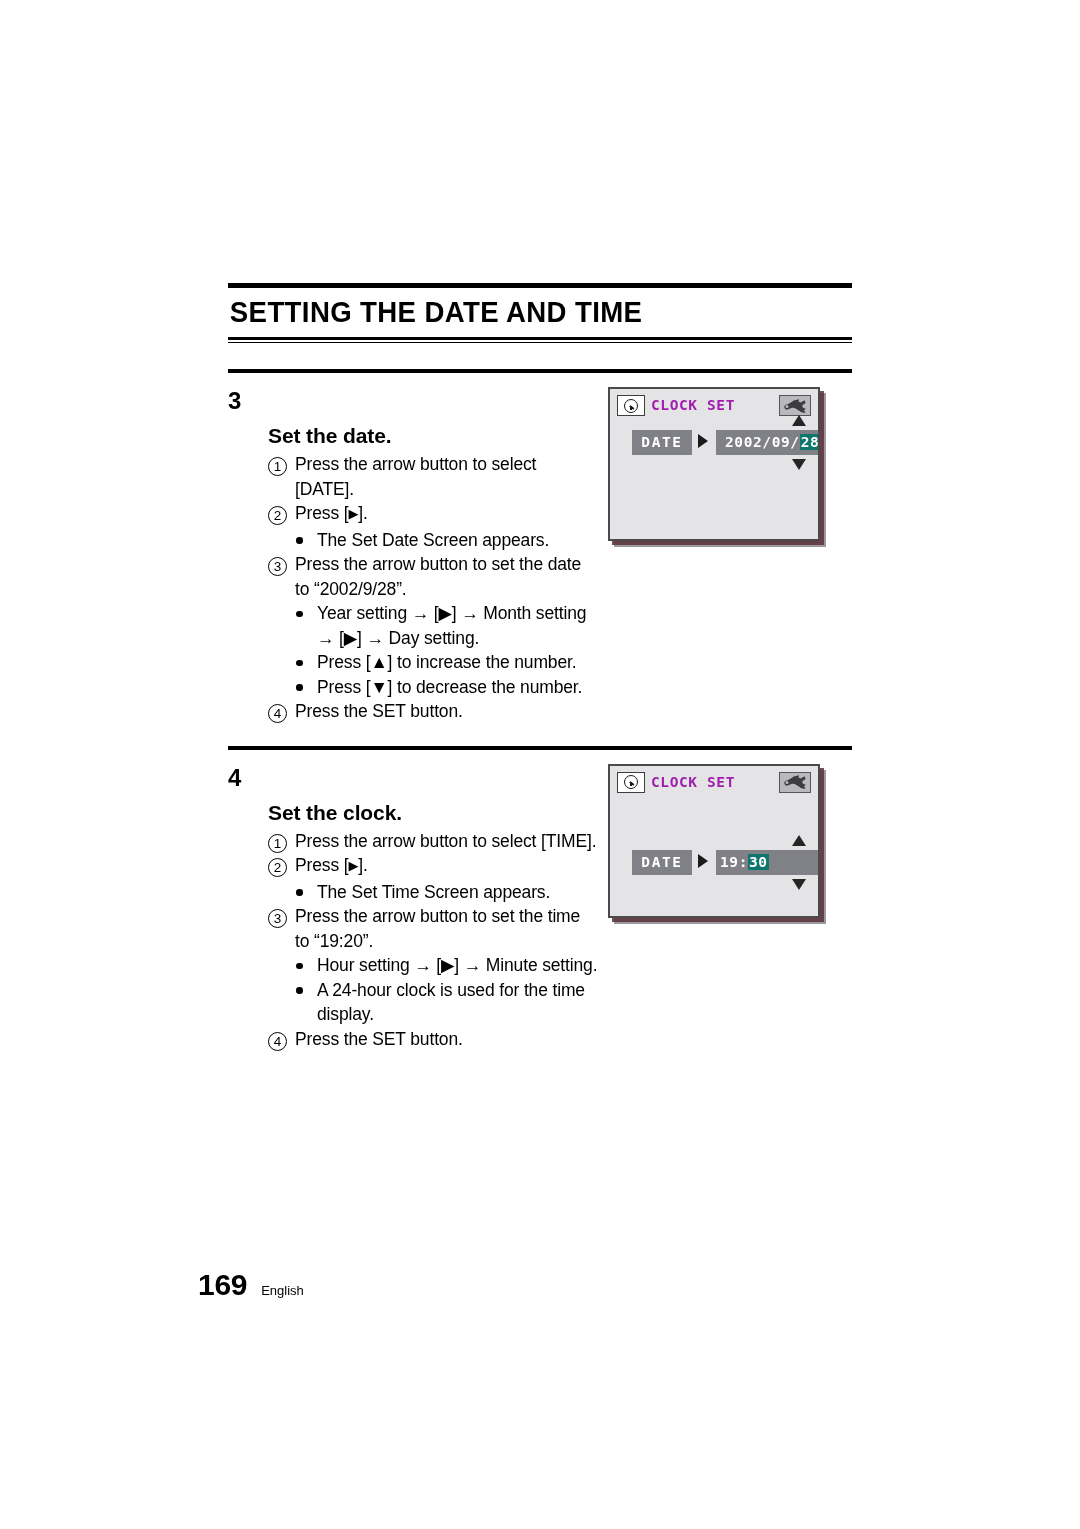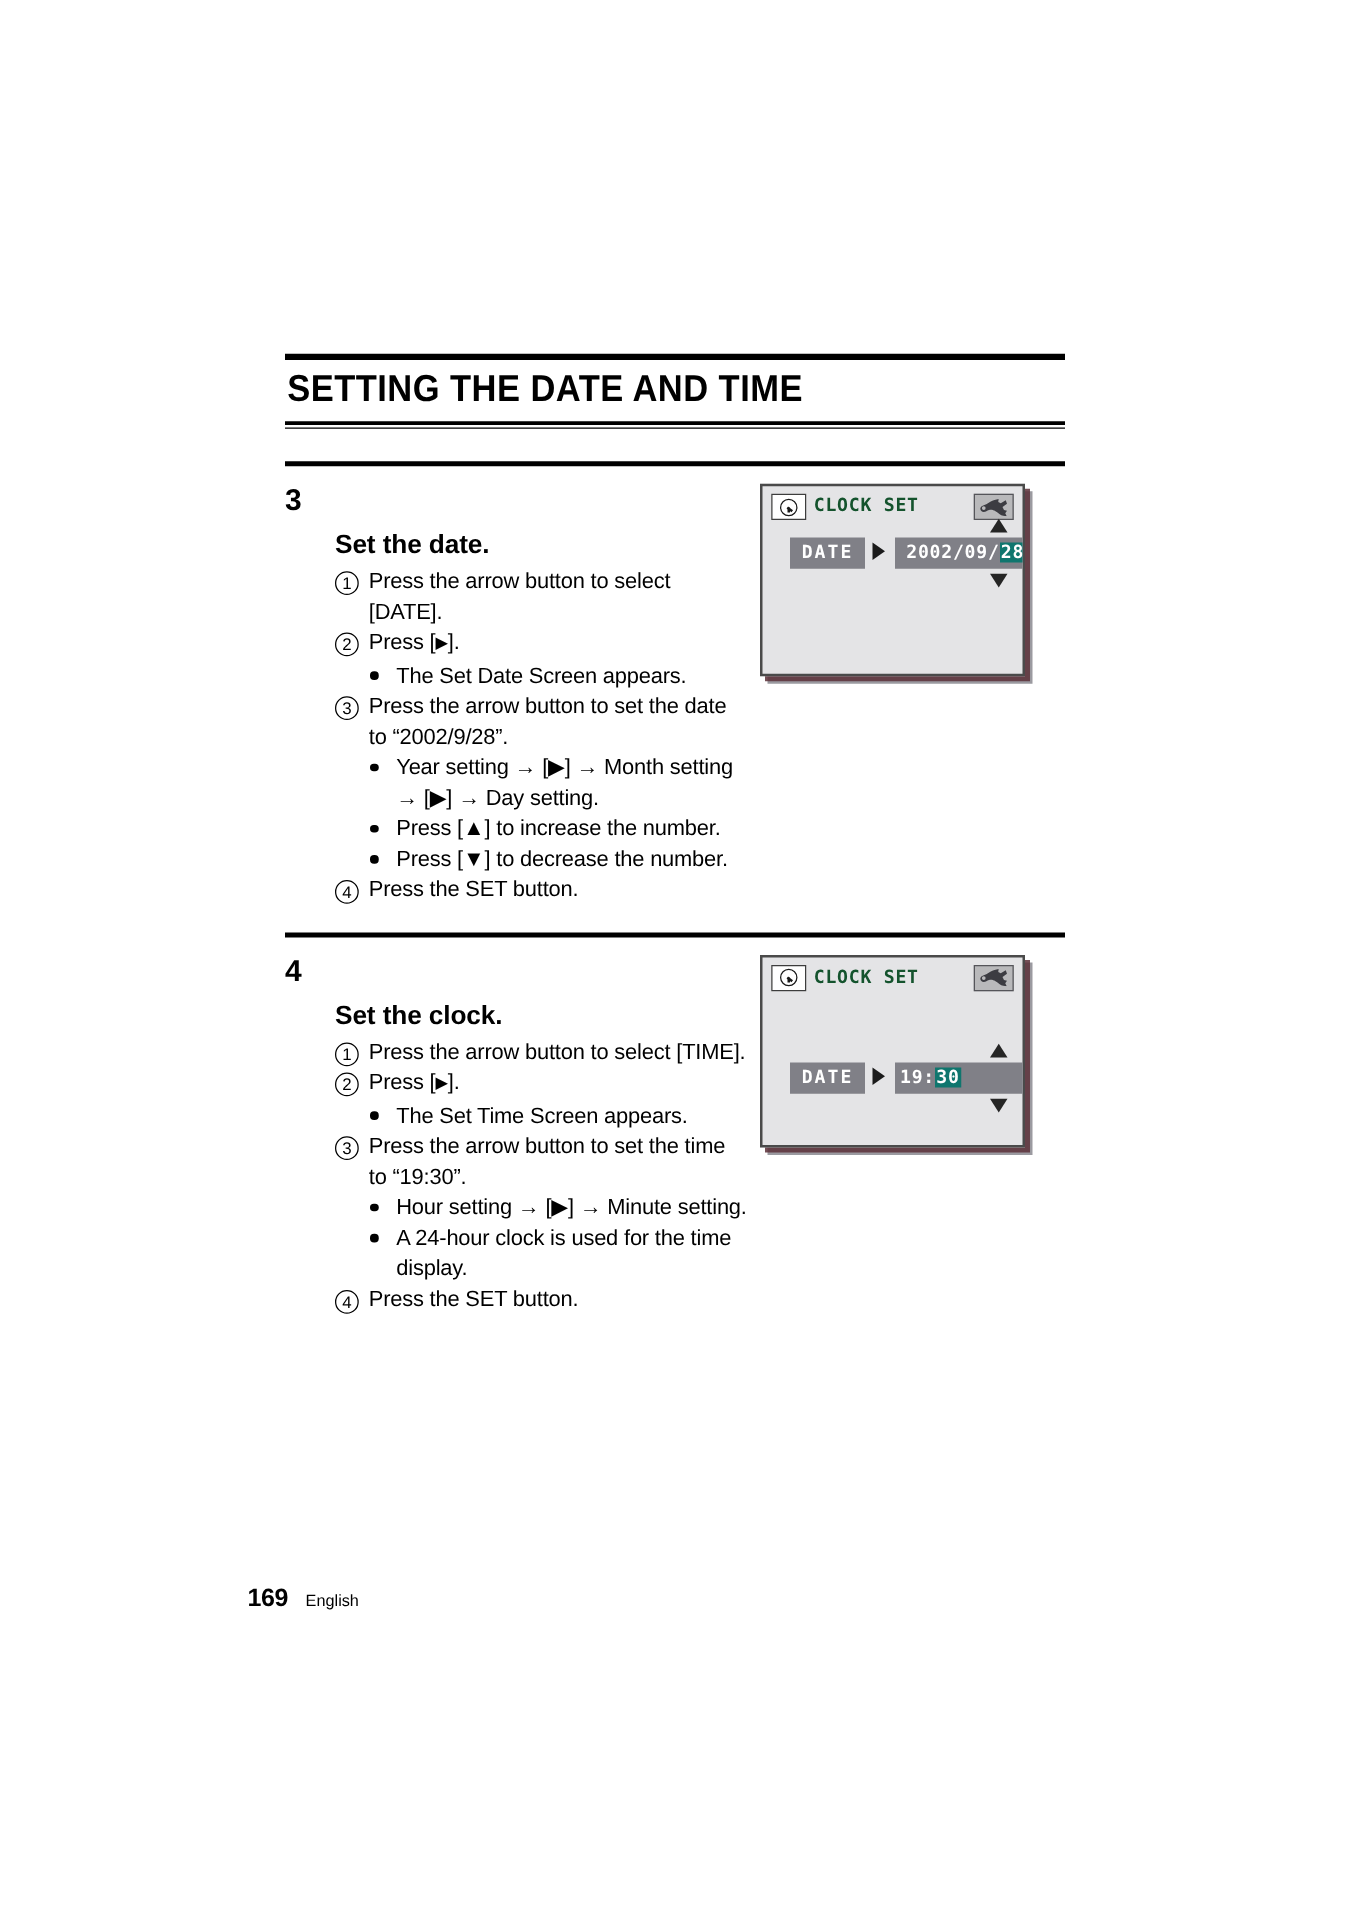--- a/index.html
+++ b/index.html
@@ -234,21 +234,21 @@
     transform-origin: left center;
   }
 
   .lcd-title-text {
     position: absolute;
     left: 41px;
     top: 7px;
     font-size: 14.5px;
     font-weight: bold;
     letter-spacing: 0.6px;
-    color: #14532d;
+    color: #a21caf;
     line-height: 19px;
   }
 
   .lcd-wrenchbox {
     position: absolute;
     right: 7px;
     top: 6px;
     width: 32px;
     height: 21px;
     background: #b9b9bb;
@@ -324,21 +324,21 @@
   
   .footer {
     position: absolute;
     left: 198px;
     top: 1268px;
     display: flex;
     align-items: baseline;
   }
   .footer-pageno {
     font-weight: bold;
-    font-size: 20px;
+    font-size: 30px;
     letter-spacing: -0.3px;
   }
   .footer-lang {
     font-size: 13px;
     margin-left: 14px;
     text-align: right;
   }
 </style>
 </head>
 <body>
@@ -444,21 +444,21 @@
             <li class="item">
               <span class="marker"><span class="circnum">2</span></span>
               <span>Press [</span><span class="tri">▶</span><span>].</span>
             </li>
             <li class="subitem">
               <span class="dot"></span>
               <span>The Set Time Screen appears.</span>
             </li>
             <li class="item">
               <span class="marker"><span class="circnum">3</span></span>
-              <span>Press the arrow button to set the time to “19:30”.</span>
+              <span>Press the arrow button to set the time to “19:20”.</span>
             </li>
             <li class="subitem">
               <span class="dot"></span>
               <span>Hour setting → [▶] → Minute setting.</span>
             </li>
             <li class="subitem">
               <span class="dot"></span>
               <span>A 24-hour clock is used for the time display.</span>
             </li>
             <li class="item">

